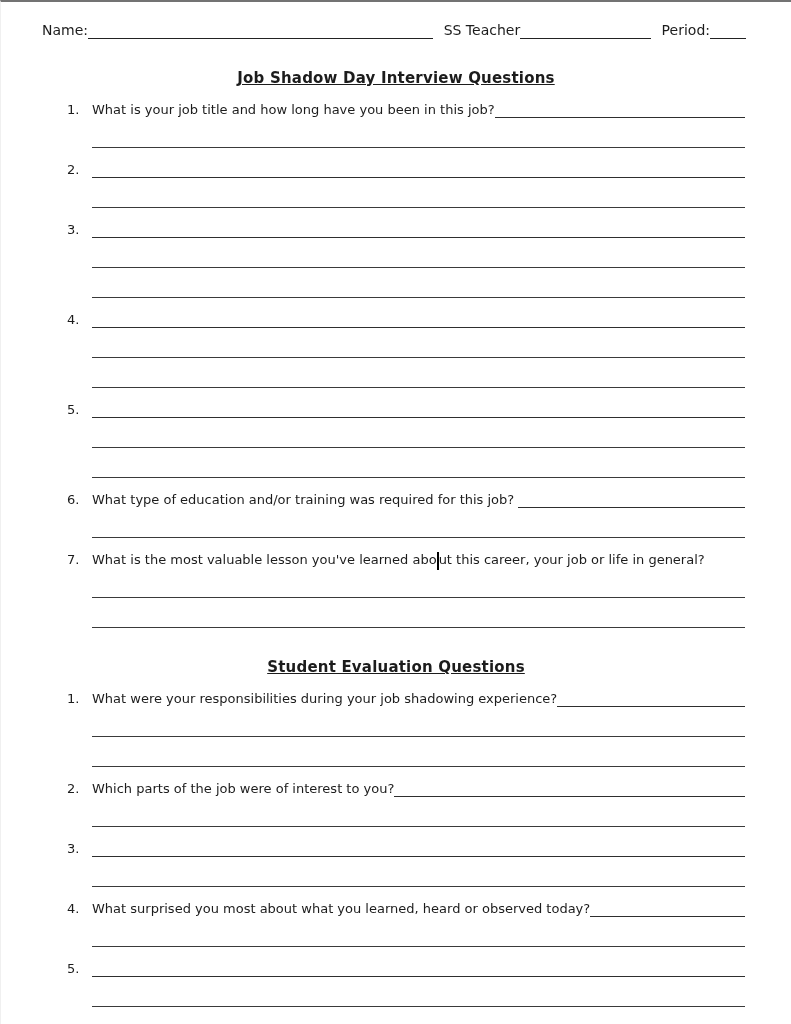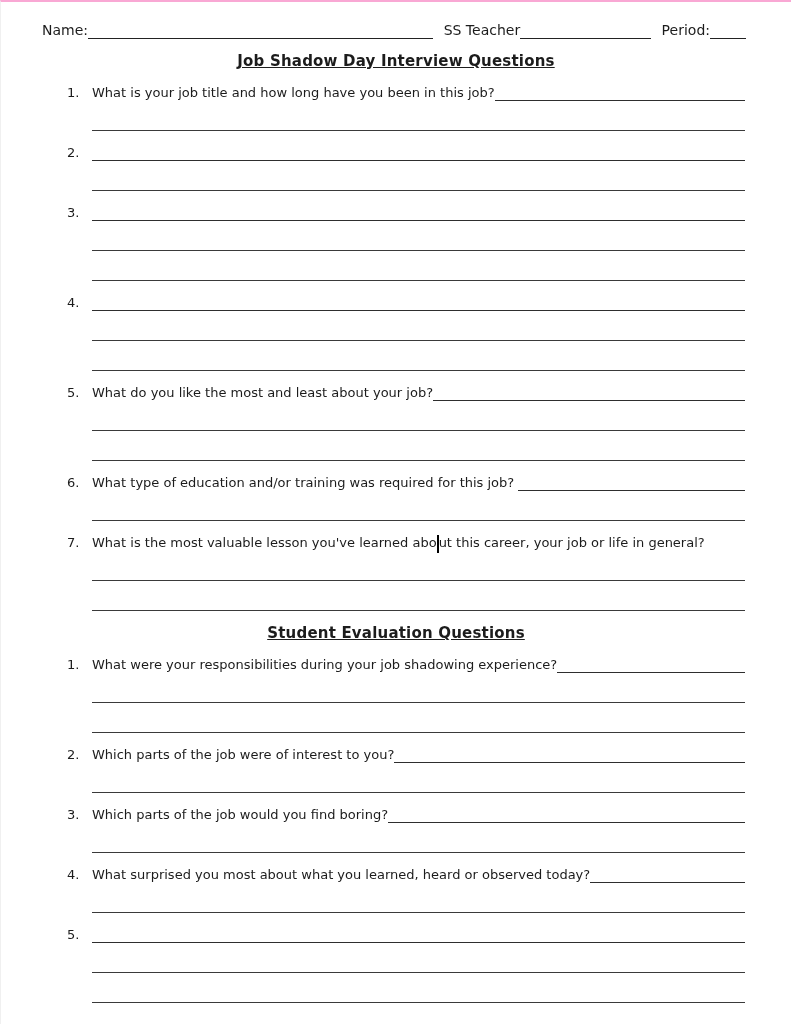--- a/index.html
+++ b/index.html
@@ -4,21 +4,21 @@
 <style>
   html, body { margin: 0; padding: 0; background: #ffffff; }
   .page {
     width: 791px;
     height: 1024px;
     margin: 0 auto;
     background: #ffffff;
     font-family: "DejaVu Sans", sans-serif;
     color: #1c1c1c;
     box-sizing: border-box;
-    border-top: 2px solid #f9a8d4;
+    border-top: 2px solid #737373;
     border-left: 1px solid #f0f0f0;
     overflow: hidden;
   }
   
   .header-row {
     display: flex;
     align-items: flex-end;
     padding: 19px 45px 0 41px;
     font-size: 14px;
     line-height: 18px;
@@ -27,21 +27,21 @@
   .h-blank { border-bottom: 1.4px solid #222; height: 16px; box-sizing: border-box; }
   .h-blank.name   { flex: 1 1 auto; margin-right: 6px; }
   .h-blank.teacher{ width: 131px; flex: none; margin-right: 6px; }
   .h-blank.period { width: 36px; flex: none; }
   
   .section-title {
     text-align: center;
     font-weight: bold;
     font-size: 15px;
     line-height: 19px;
-    margin-top: 13px;
+    margin-top: 30px;
     text-decoration: underline;
     letter-spacing: 0.2px;
   }
   
   .questions { padding: 0 46px 0 66px; }
   .q-row {
     display: flex;
     align-items: flex-end;
     margin-top: 13px;
     font-size: 13px;
@@ -109,21 +109,20 @@
 
     <div class="q-row">
       <span class="q-num">4.</span>
       <span class="inline-blank"></span>
     </div>
     <div class="blank-line"></div>
     <div class="blank-line"></div>
 
     <div class="q-row">
       <span class="q-num">5.</span>
-      <span class="q-text">What do you like the most and least about your job?</span>
       <span class="inline-blank"></span>
     </div>
     <div class="blank-line"></div>
     <div class="blank-line"></div>
 
     <div class="q-row">
       <span class="q-num">6.</span>
       <span class="q-text">What type of education and/or training was required for this job? </span>
       <span class="inline-blank"></span>
     </div>
@@ -151,21 +150,20 @@
 
     <div class="q-row">
       <span class="q-num">2.</span>
       <span class="q-text">Which parts of the job were of interest to you?</span>
       <span class="inline-blank"></span>
     </div>
     <div class="blank-line"></div>
 
     <div class="q-row">
       <span class="q-num">3.</span>
-      <span class="q-text">Which parts of the job would you find boring?</span>
       <span class="inline-blank"></span>
     </div>
     <div class="blank-line"></div>
 
     <div class="q-row">
       <span class="q-num">4.</span>
       <span class="q-text">What surprised you most about what you learned, heard or observed today?</span>
       <span class="inline-blank"></span>
     </div>
     <div class="blank-line"></div>

